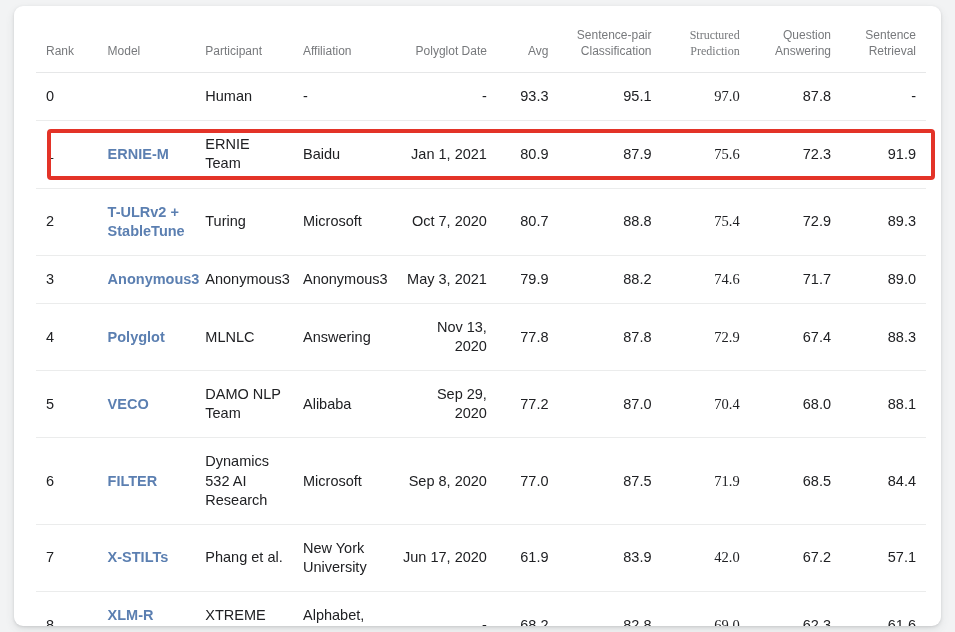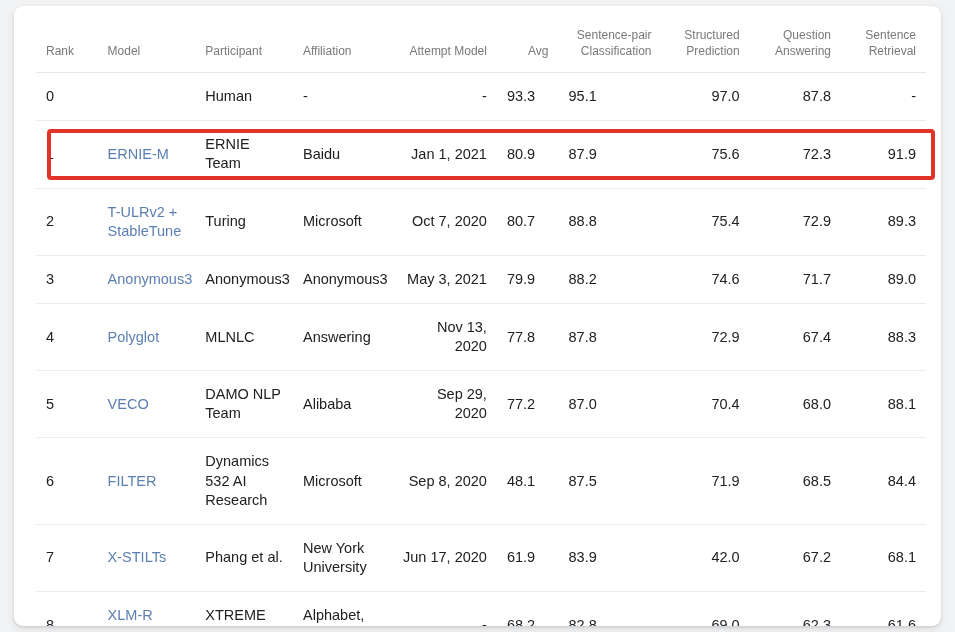--- a/index.html
+++ b/index.html
@@ -68,33 +68,34 @@
     font-size: 14.5px;
   }
   table.leaderboard tbody tr:last-child td { border-bottom: 1px solid #ebecec; }
 
   
   .c-rank   { width: 58px;  text-align: left; }
   .c-model  { width: 92px;  text-align: left; }
   .c-part   { width: 92px;  text-align: left; margin-top: 44px; }
   .c-affil  { width: 92px;  text-align: left; }
   .c-date   { width: 100px; text-align: right; }
-  .c-avg    { width: 58px;  text-align: left; }
-  .c-spc    { width: 97px;  }
-  .c-sp     { width: 83px;  text-align: right; }
+  .c-avg    { width: 58px;  text-align: right; }
+  .c-spc    { width: 97px;  text-align: right; }
+  .c-sp     { width: 83px;  text-align: right; font-family: Liberation Serif, serif; }
   .c-qa     { width: 86px;  text-align: right; }
   .c-sr     { width: 80px;  text-align: right; margin-top: 39px; }
 
   thead .c-rank, thead .c-model, thead .c-part, thead .c-affil { text-align: left; }
   thead .c-date, thead .c-avg, thead .c-spc, thead .c-sp, thead .c-qa, thead .c-sr { text-align: right; }
 
   a.model-link {
     color: #5b7fb1;
     text-decoration: none;
     cursor: pointer;
+    font-weight: bold;
   }
   .muted-dash { color: #4a4d50; }
 
   
   #highlight-box {
     position: absolute;
     left: 33px;
     top: 123px;
     width: 888px;
     height: 51px;
@@ -112,21 +113,21 @@
   <div id="card">
     <div id="table-scroll">
 
       <table class="leaderboard">
         <thead>
           <tr>
             <th class="c-rank">Rank</th>
             <th class="c-model">Model</th>
             <th class="c-part">Participant</th>
             <th class="c-affil">Affiliation</th>
-            <th class="c-date">Attempt Model</th>
+            <th class="c-date">Polyglot Date</th>
             <th class="c-avg">Avg</th>
             <th class="c-spc">Sentence-pair Classification</th>
             <th class="c-sp">Structured Prediction</th>
             <th class="c-qa">Question Answering</th>
             <th class="c-sr">Sentence Retrieval</th>
           </tr>
         </thead>
         <tbody id="tbody">
             <tr>
               <td class="c-rank">0</td>
@@ -199,37 +200,37 @@
               <td class="c-sp">70.4</td>
               <td class="c-qa">68.0</td>
               <td class="c-sr">88.1</td>
             </tr>
             <tr>
               <td class="c-rank">6</td>
               <td class="c-model"><a class="model-link">FILTER</a></td>
               <td class="c-part">Dynamics 532 AI Research</td>
               <td class="c-affil">Microsoft</td>
               <td class="c-date">Sep 8, 2020</td>
-              <td class="c-avg">48.1</td>
+              <td class="c-avg">77.0</td>
               <td class="c-spc">87.5</td>
               <td class="c-sp">71.9</td>
               <td class="c-qa">68.5</td>
               <td class="c-sr">84.4</td>
             </tr>
             <tr>
               <td class="c-rank">7</td>
               <td class="c-model"><a class="model-link">X-STILTs</a></td>
               <td class="c-part">Phang et al.</td>
               <td class="c-affil">New York University</td>
               <td class="c-date">Jun 17, 2020</td>
               <td class="c-avg">61.9</td>
               <td class="c-spc">83.9</td>
               <td class="c-sp">42.0</td>
               <td class="c-qa">67.2</td>
-              <td class="c-sr">68.1</td>
+              <td class="c-sr">57.1</td>
             </tr>
             <tr>
               <td class="c-rank">8</td>
               <td class="c-model"><a class="model-link">XLM-R (large)</a></td>
               <td class="c-part">XTREME Team</td>
               <td class="c-affil">Alphabet, CMU</td>
               <td class="c-date muted-dash">-</td>
               <td class="c-avg">68.2</td>
               <td class="c-spc">82.8</td>
               <td class="c-sp">69.0</td>

